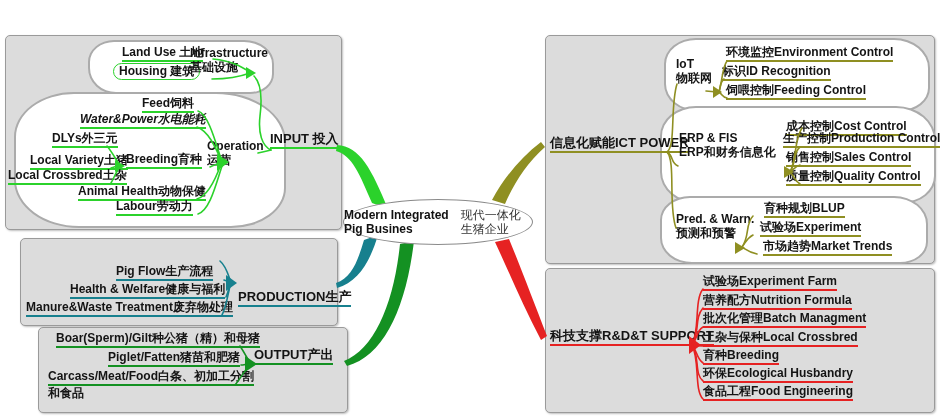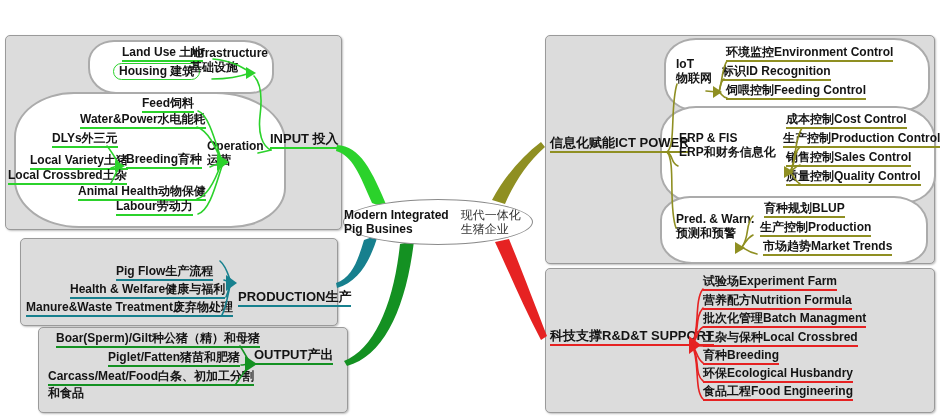--- a/index.html
+++ b/index.html
@@ -120,21 +120,21 @@
     <div class="t2">现代一体化生猪企业</div>
   </div>
 
   <div class="node z3 u-input" style="left:122px;top:45px;">Land Use 土地</div>
   <div class="node z3 pill" style="left:113px;top:63px;text-align:right;">Housing 建筑</div>
   <div class="node z3 two" style="left:190px;top:46px;">
     <div>Infrastructure</div>
     <div>基础设施</div>
   </div>
   <div class="node z3 u-input" style="left:142px;top:96px;">Feed饲料</div>
-  <div class="node z3 u-input" style="left:80px;top:112px;">Water&amp;Power水电能耗</div>
+  <div class="node z3 u-input" style="left:80px;top:112px;font-style:italic;">Water&amp;Power水电能耗</div>
   <div class="node z3 u-input" style="left:52px;top:131px;">DLYs外三元</div>
   <div class="node z3 u-input" style="left:30px;top:153px;">Local Variety土猪</div>
   <div class="node z3 u-input" style="left:126px;top:152px;">Breeding育种</div>
   <div class="node z3 u-input" style="left:8px;top:168px;">Local Crossbred土杂</div>
   <div class="node z3 u-input" style="left:78px;top:184px;">Animal Health动物保健</div>
   <div class="node z3 u-input" style="left:116px;top:199px;">Labour劳动力</div>
   <div class="node z3 two" style="left:207px;top:139px;">
     <div>Operation</div>
     <div>运营</div>
   </div>
@@ -158,30 +158,30 @@
     <div>IoT</div>
     <div>物联网</div>
   </div>
   <div class="node z3 u-ict" style="left:726px;top:45px;">环境监控Environment Control</div>
   <div class="node z3 u-ict" style="left:722px;top:64px;">标识ID Recognition</div>
   <div class="node z3 u-ict" style="left:726px;top:83px;">饲喂控制Feeding Control</div>
   <div class="node z3 two" style="left:679px;top:131px;">
     <div>ERP &amp; FIS</div>
     <div>ERP和财务信息化</div>
   </div>
-  <div class="node z3 u-ict" style="left:786px;top:112px;text-align:center;">成本控制Cost Control</div>
+  <div class="node z3 u-ict" style="left:786px;top:119px;text-align:center;">成本控制Cost Control</div>
   <div class="node z3 u-ict" style="left:783px;top:131px;">生产控制Production Control</div>
   <div class="node z3 u-ict" style="left:786px;top:150px;">销售控制Sales Control</div>
   <div class="node z3 u-ict" style="left:786px;top:169px;">质量控制Quality Control</div>
   <div class="node z3 two" style="left:676px;top:212px;">
     <div>Pred. &amp; Warn.</div>
     <div>预测和预警</div>
   </div>
   <div class="node z3 u-ict" style="left:764px;top:201px;">育种规划BLUP</div>
-  <div class="node z3 u-ict" style="left:760px;top:220px;">生产控制Production</div>
+  <div class="node z3 u-ict" style="left:760px;top:220px;">试验场Experiment</div>
   <div class="node z3 u-ict" style="left:763px;top:239px;">市场趋势Market Trends</div>
 
   <div class="node z3 lbl u-rdt" style="left:550px;top:329px;">科技支撑R&amp;D&amp;T SUPPORT</div>
   <div class="node z3 u-rdt" style="left:703px;top:274px;">试验场Experiment Farm</div>
   <div class="node z3 u-rdt" style="left:703px;top:293px;">营养配方Nutrition Formula</div>
   <div class="node z3 u-rdt" style="left:703px;top:311px;">批次化管理Batch Managment</div>
   <div class="node z3 u-rdt" style="left:703px;top:330px;">土杂与保种Local Crossbred</div>
   <div class="node z3 u-rdt" style="left:703px;top:348px;">育种Breeding</div>
   <div class="node z3 u-rdt" style="left:703px;top:366px;">环保Ecological Husbandry</div>
   <div class="node z3 u-rdt" style="left:703px;top:384px;">食品工程Food Engineering</div>

